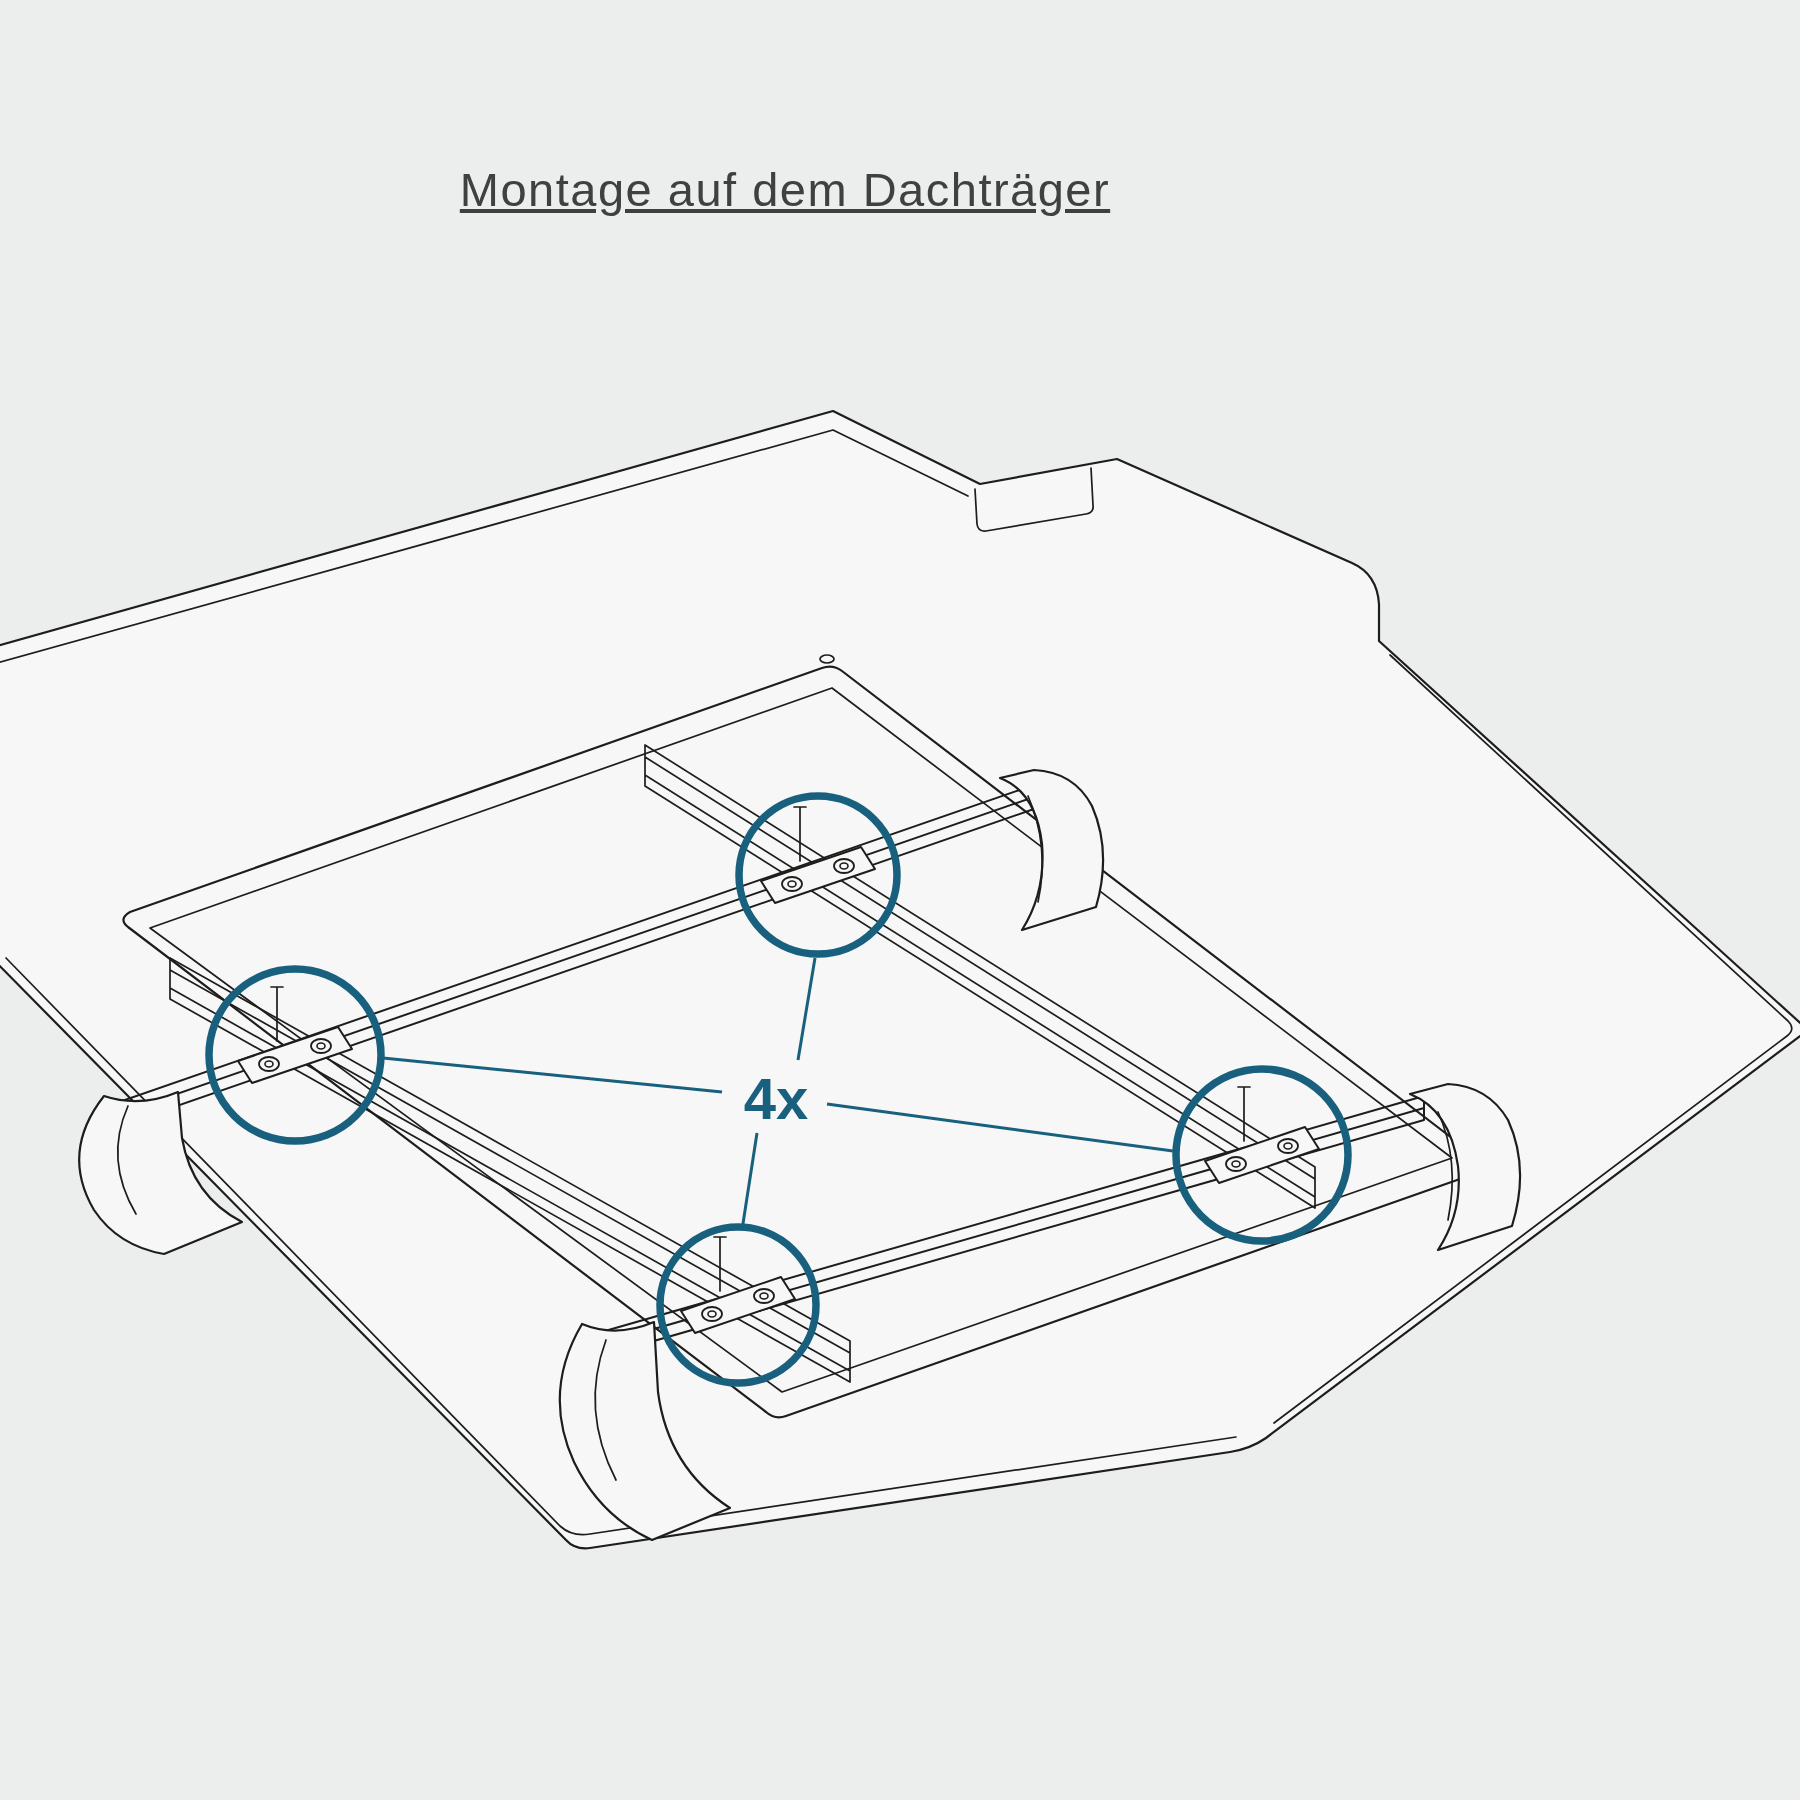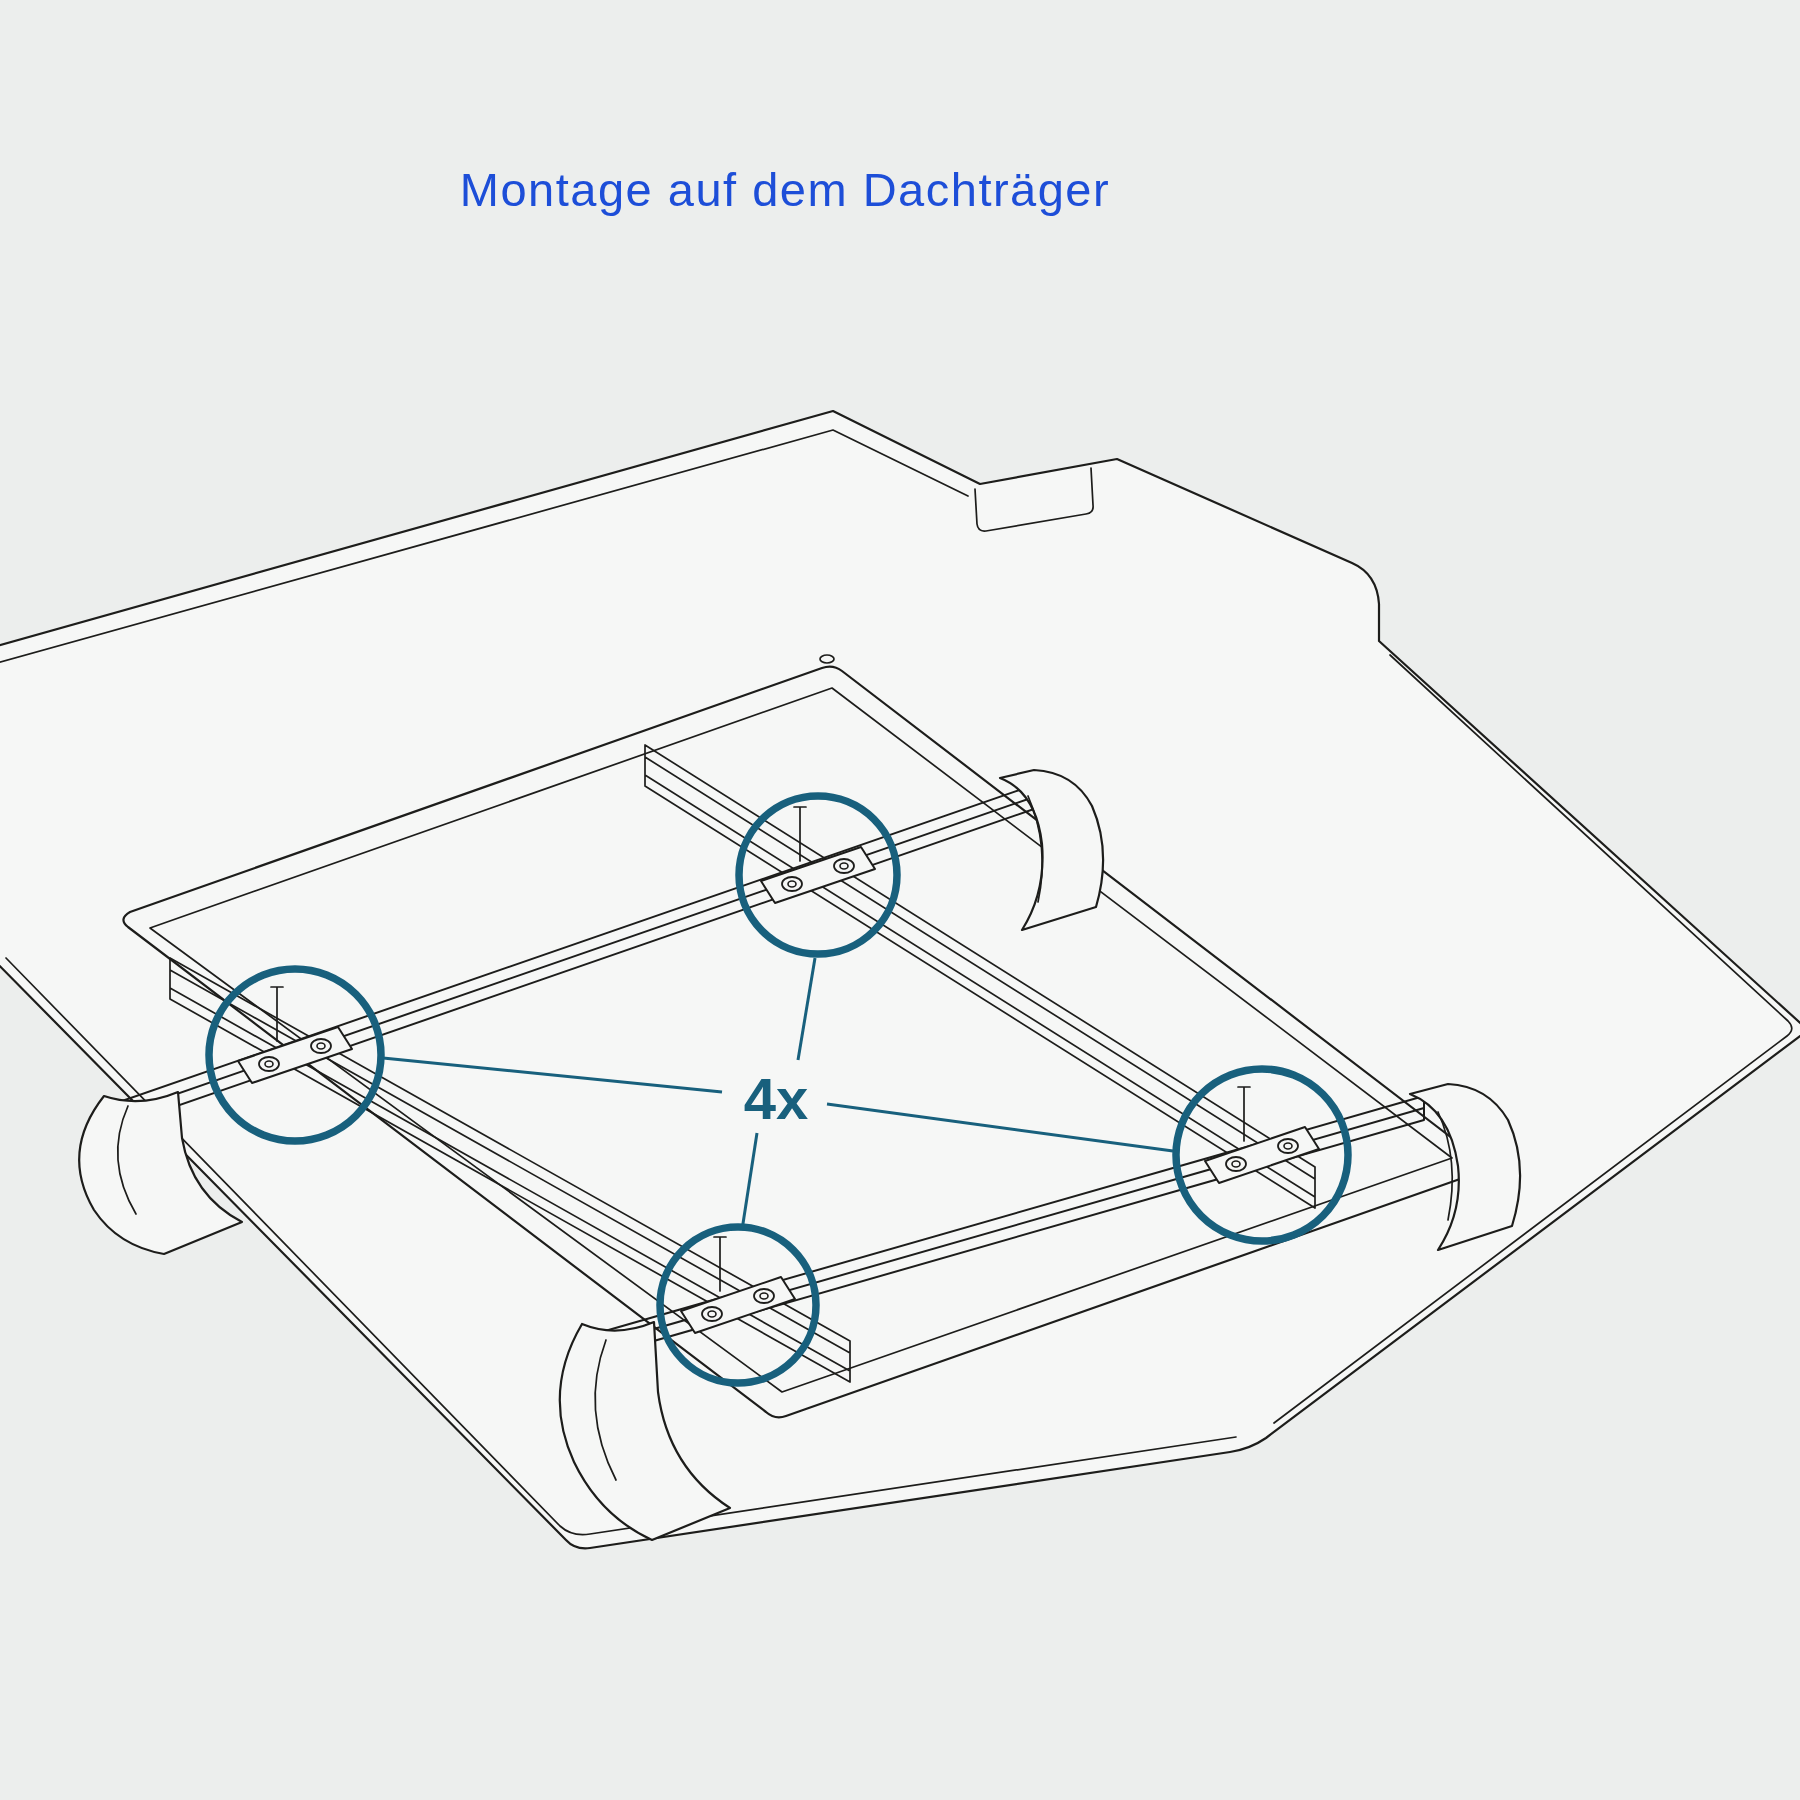--- a/index.html
+++ b/index.html
@@ -12,22 +12,23 @@
     font-family: "Liberation Sans", sans-serif;
     overflow: hidden;
   }
   .title {
     position: absolute;
     top: 162px;
     left: 785px;
     transform: translateX(-50%);
     font-size: 47px;
     letter-spacing: 1.5px;
-    color: #1d4ed8;
+    color: #404040;
     white-space: nowrap;
+    text-decoration: underline;
   }
   svg.illustration { position: absolute; left: 0; top: 0; }
   .sketch   { fill: none; stroke-width: 2.2; stroke-linejoin: round; stroke-linecap: round; }
   .thin     { stroke-width: 1.7; }
   .fillw    { fill: #f6f7f6; }
   .nofill   { fill: none; }
   .callout  { fill: none; stroke-width: 7.5; }
   .leader   { stroke-width: 3; }
   .qty {
     font-family: "Liberation Sans", sans-serif;

